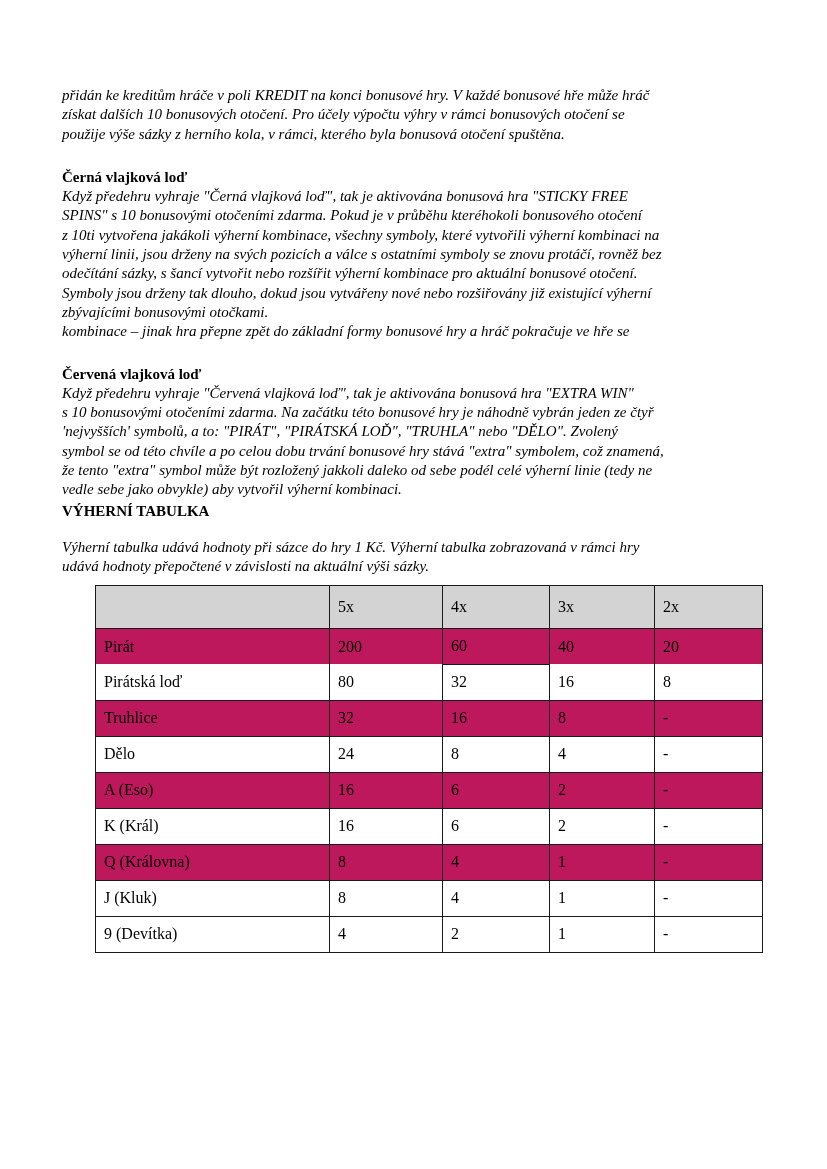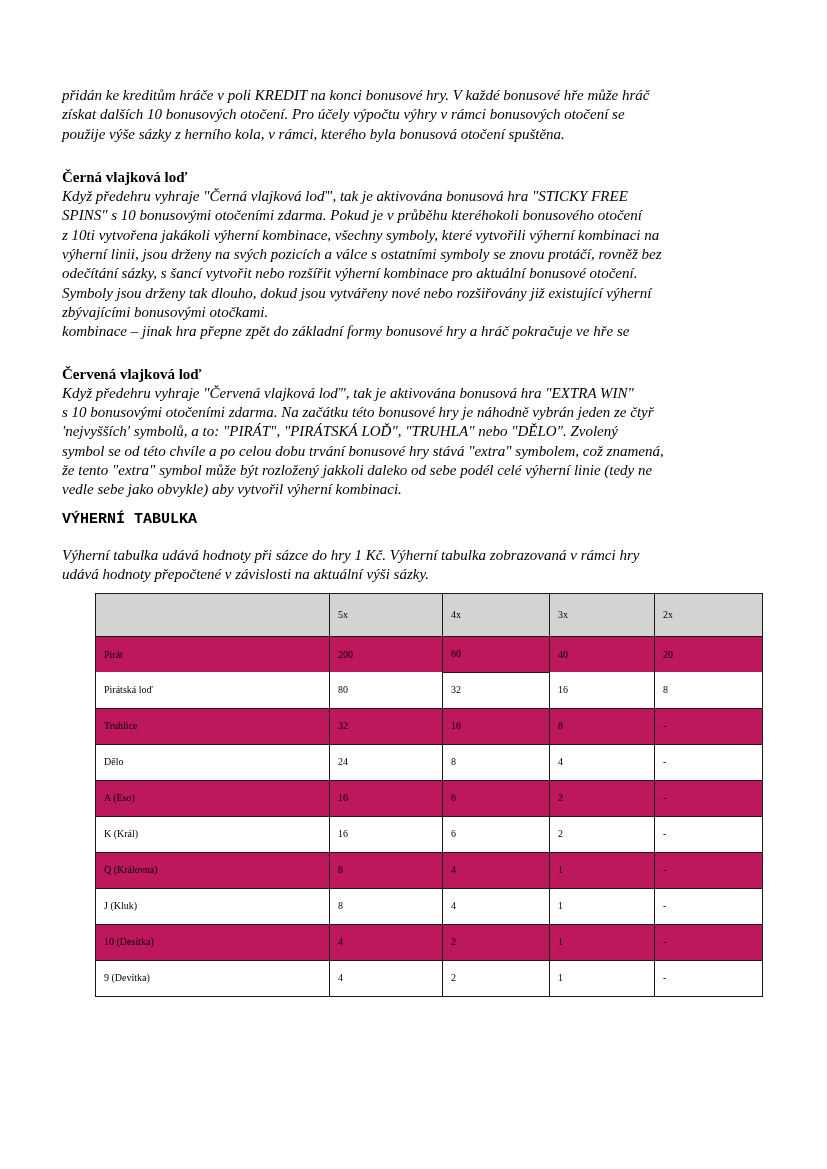--- a/index.html
+++ b/index.html
@@ -10,28 +10,28 @@
     font-family:"Liberation Serif","DejaVu Serif",serif;
     font-size:15px;line-height:19.3px;color:#000000;
     box-sizing:border-box;
     padding:86px 62px 0 62px;
     overflow:hidden;
   }
   .ln{white-space:nowrap;font-style:italic;}
   .h{font-weight:bold;white-space:nowrap;}
   .h-black{margin-top:24px;}
   .h-red{margin-top:23px;}
-  .h-paytable{margin-top:10px;font-family:Liberation Mono, monospace;}
+  .h-paytable{margin-top:2px;}
   .pay-intro{margin-top:17px;}
   table.paytable{
     border-collapse:collapse;
     table-layout:fixed;
     width:667px;
     margin:8px 0 0 33px;
-    font-size:10px;
+    font-size:16px;
   }
   .paytable th,.paytable td{
     border:1px solid #1a1a1a;
     padding:0 0 0 8px;
     text-align:left;
     vertical-align:middle;
     font-weight:normal;
     overflow:hidden;
   }
   .paytable th{height:42px;background:#d3d3d3;}
@@ -146,27 +146,20 @@
       <td>1</td>
       <td>-</td>
     </tr>
     <tr>
       <td>J (Kluk)</td>
       <td>8</td>
       <td>4</td>
       <td>1</td>
       <td>-</td>
     </tr>
-    <tr class="alt">
-      <td>10 (Desítka)</td>
-      <td>4</td>
-      <td>2</td>
-      <td>1</td>
-      <td>-</td>
-    </tr>
     <tr>
       <td>9 (Devítka)</td>
       <td>4</td>
       <td>2</td>
       <td>1</td>
       <td>-</td>
     </tr>
   </tbody>
     </table>
 

